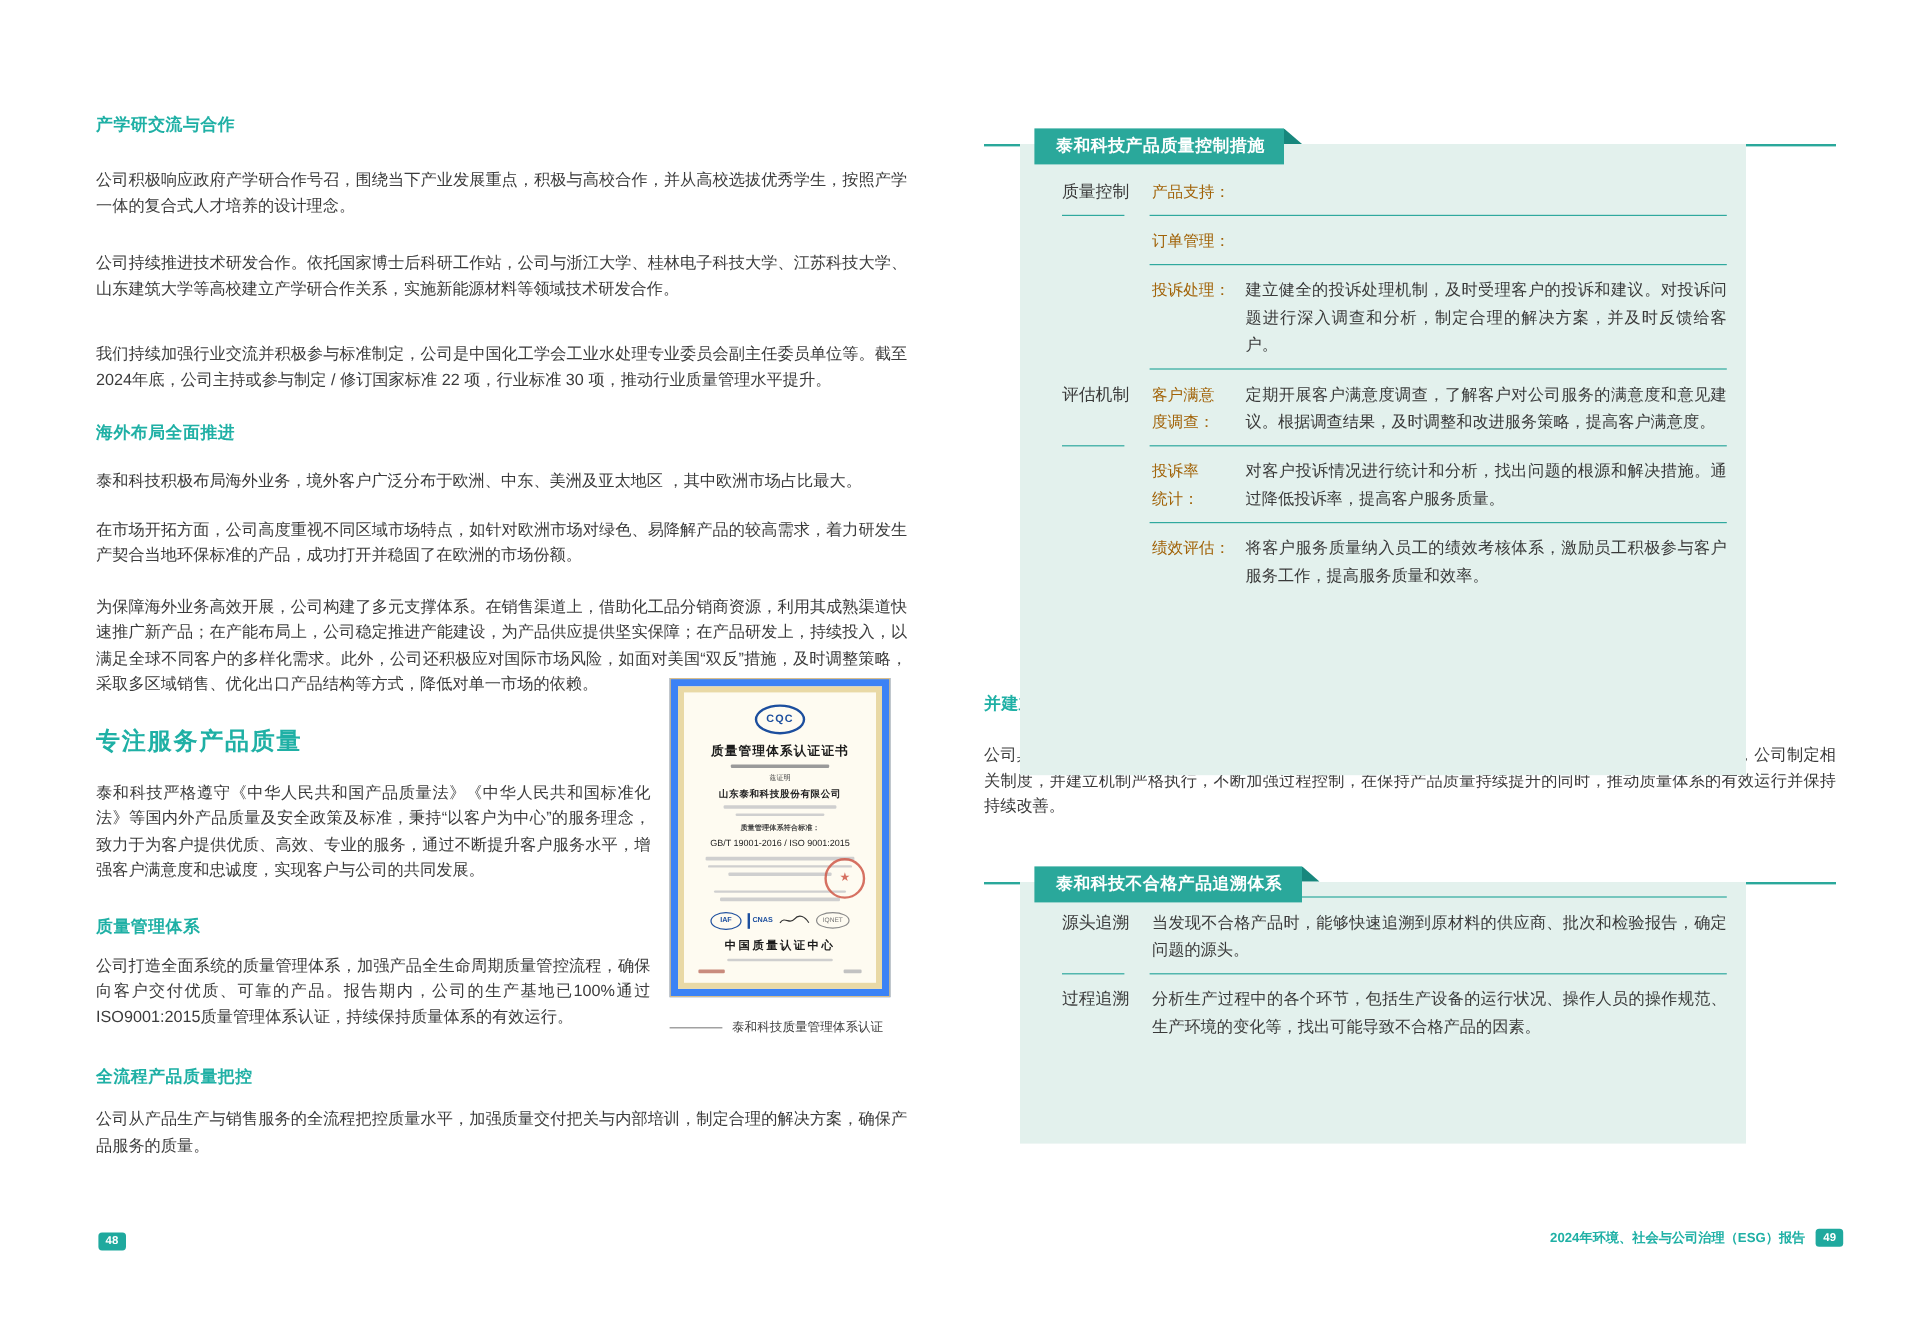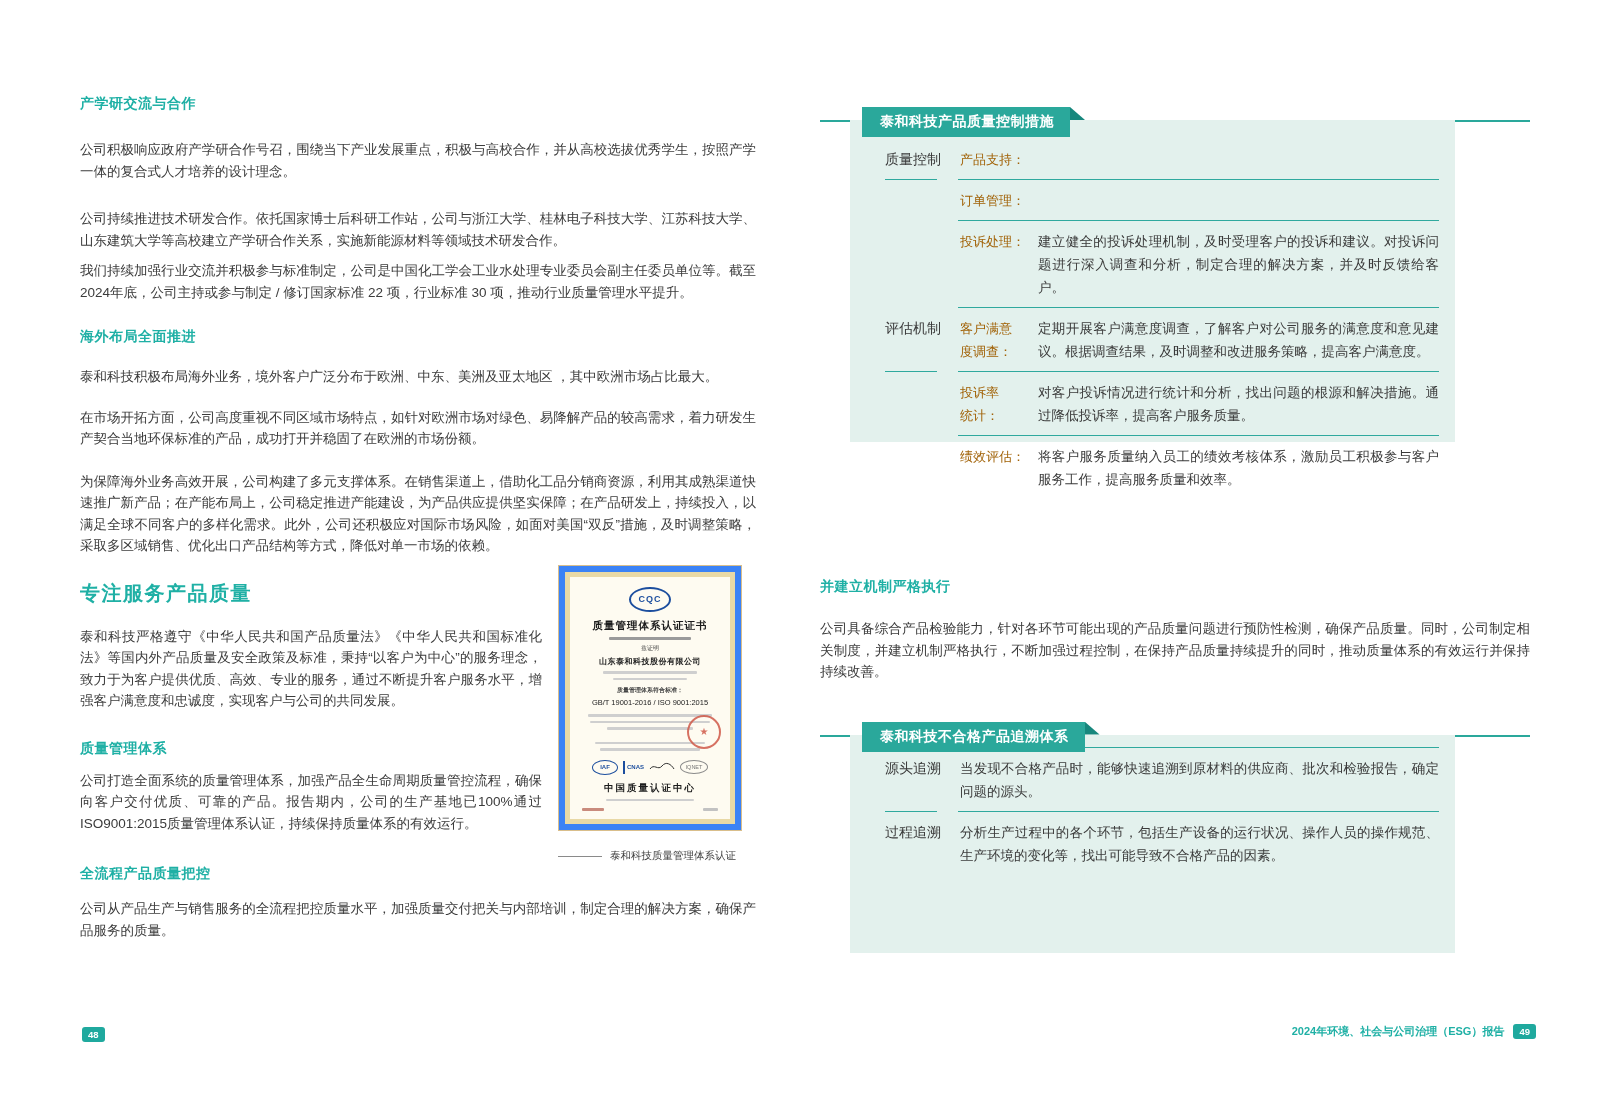--- a/index.html
+++ b/index.html
@@ -6,21 +6,21 @@
   body{
     width:1610px;height:1100px;background:#ffffff;position:relative;overflow:hidden;
     font-family:"Liberation Sans","DejaVu Sans",sans-serif;color:#3b3b3b;
   }
   
   .sec-h{color:#1fb0a5;font-size:14px;font-weight:bold;letter-spacing:.5px;}
   .para{font-size:13.5px;line-height:21.5px;text-align:justify;color:#3b3b3b;}
   .big-h{color:#1fb0a5;font-size:20px;font-weight:bold;letter-spacing:1.5px;}
   
   #leftcol{position:absolute;left:80px;top:95px;width:676px;}
-  #leftcol .mt-p{margin-top:9px;}
+  #leftcol .mt-p{margin-top:33px;}
   .w-narrow{width:462px;}
   
   #certwrap{position:absolute;left:558px;top:565px;width:184px;}
   .cert{border:1px solid #d9be8b;background:#3b82f6;padding:6px;box-sizing:border-box;}
   .cert-frame{border:5px solid #e9d9a6;background:#fefbf1;padding:10px 9px 8px 9px;text-align:center;position:relative;min-height:205px;box-sizing:border-box;}
   .cqc{width:38px;height:21px;border:2px solid #1c4e9e;border-radius:50%;color:#1c4e9e;
        font-size:9px;font-weight:bold;line-height:21px;margin:0 auto;letter-spacing:1px;}
   .cert-title{font-size:10.5px;font-weight:bold;color:#1c1c1c;letter-spacing:1px;margin-top:7px;}
   .bar{background:#c2c2c2;height:3px;margin:4px auto 0 auto;border-radius:1px;}
   .bar.dark{background:#9a9a9a;}
@@ -40,21 +40,21 @@
   .cap-text{font-size:10.5px;color:#3f3f3f;}
   
   #rightcol{position:absolute;left:820px;top:100px;width:710px;}
   .tb{position:relative;}
   .tb .rule{position:absolute;left:0;right:0;top:20px;height:2px;background:#2aa89b;}
   .flag{position:absolute;left:42px;top:7px;background:#2aa89b;color:#fff;font-size:14px;font-weight:bold;
         padding:6px 16px 6px 18px;z-index:2;letter-spacing:.5px;}
   .fold{position:absolute;left:100%;top:0;width:15px;height:13px;background:#17877d;
         clip-path:polygon(0 0,0 100%,100% 100%);}
   .panel{position:absolute;left:30px;top:20px;width:605px;background:#e3f1ed;box-sizing:border-box;}
-  .panel1{height:322px;padding-top:19px;}
+  .panel1{height:526px;padding-top:19px;}
   .panel2{height:218px;padding-top:12px;}
   .trow{display:flex;padding:9px 16px 8px 35px;}
   .trow .g{width:75px;flex:none;font-size:14px;color:#3a3a3a;line-height:23px;}
   .trow .sl{width:78px;flex:none;font-size:13px;line-height:23px;white-space:pre-line;color:#a16207;font-family:Liberation Serif, serif;}
   .trow .d{flex:1;font-size:13.5px;line-height:23px;text-align:justify;color:#3a3a3a;}
   .tsep{height:1px;background:#2fa99e;margin:0 16px 0 108px;position:relative;}
   .tsep.withg::before{content:"";position:absolute;left:-73px;top:0;width:52px;height:1px;background:#2fa99e;}
   
   .pgbadge{display:inline-block;background:#1fa99e;color:#fff;font-size:9.5px;font-weight:bold;
            padding:2px 6px;border-radius:3px;line-height:11px;}

